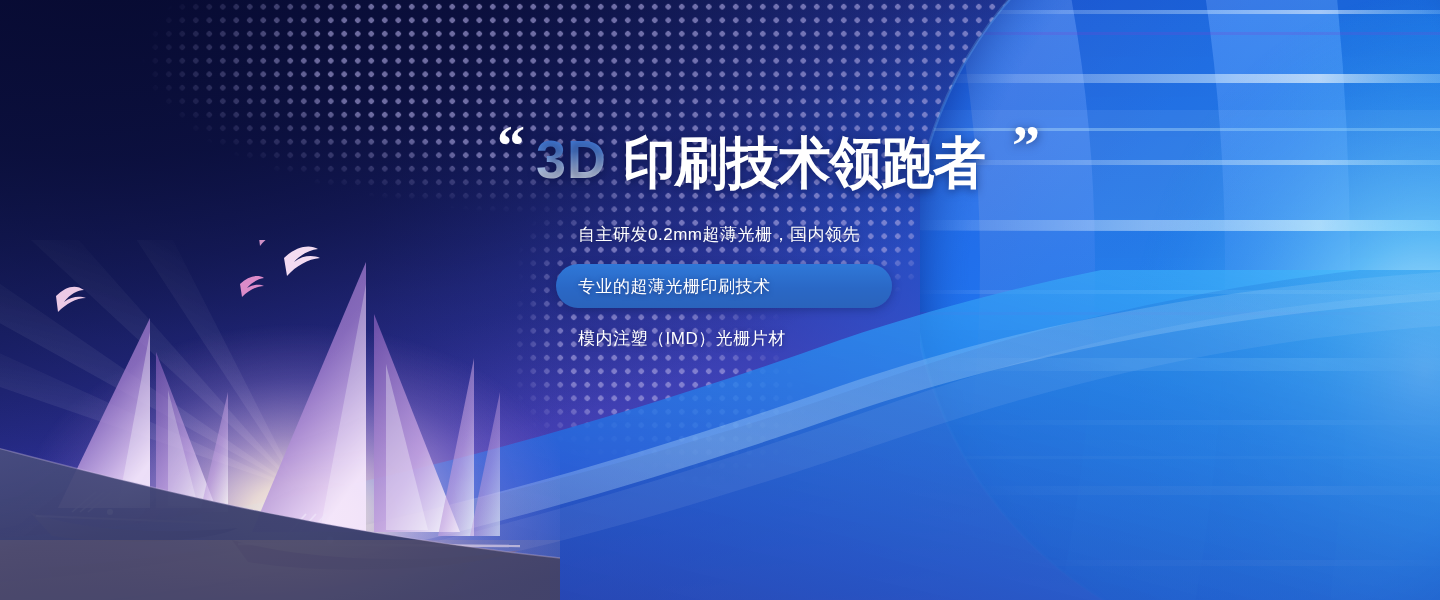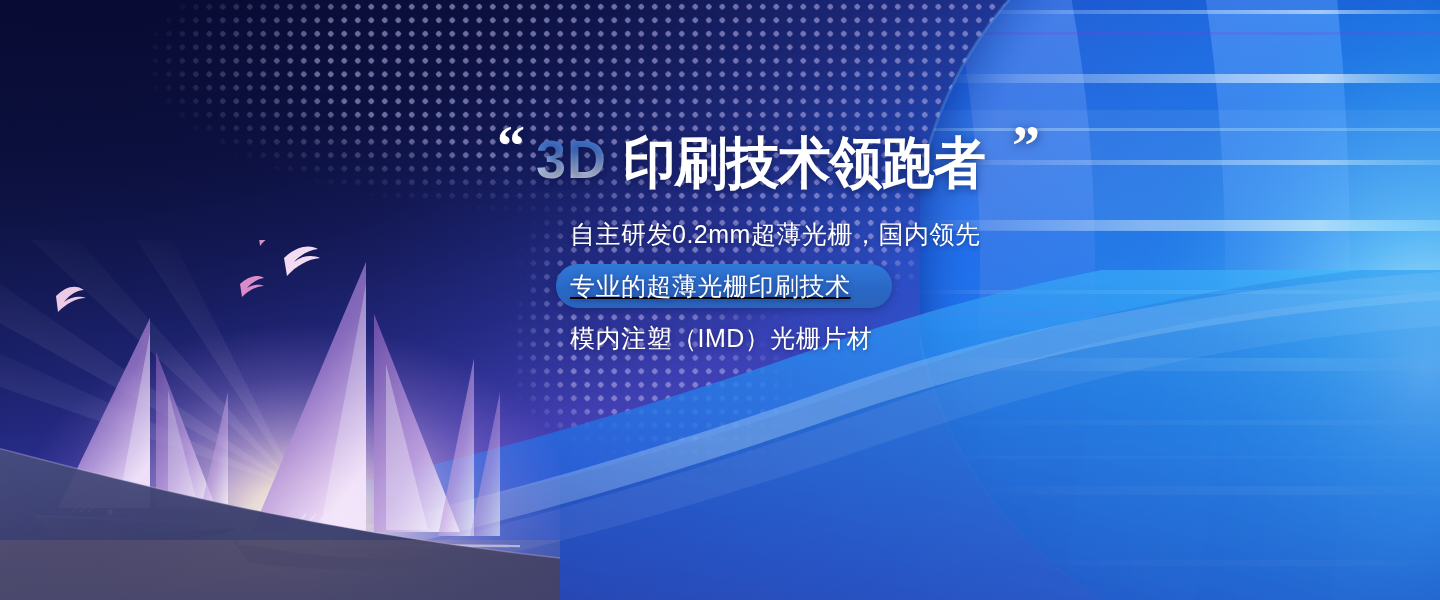--- a/index.html
+++ b/index.html
@@ -131,33 +131,33 @@
   }
 
   #lines{position:absolute;left:556px;top:212px;width:430px;}
   .line{
     height:44px;
     display:flex;align-items:center;
     margin-bottom:8px;
   }
   .line .txt{
     color:#ffffff;
-    font-size:25px;
+    font-size:17px;
     letter-spacing:.5px;
     white-space:nowrap;
     text-shadow:0 1px 5px rgba(20,20,70,.55);
+    margin-left:8px;
   }
   .line.plain{padding-left:14px;}
   .line.pill{
     background:linear-gradient(180deg,#2f78d8 0%,#2a68c6 55%,#2a63bc 100%);
     border-radius:24px;
     width:322px;
     padding-left:14px;
     box-shadow:0 2px 10px rgba(12,26,80,.35);
-    text-decoration:underline;
   }
 </style>
 </head>
 <body>
 
 <div id="banner">
 
   <div class="layer" id="sky"></div>
   <div class="layer" id="sky-right"></div>
   <div class="layer" id="sky-topleft"></div>

